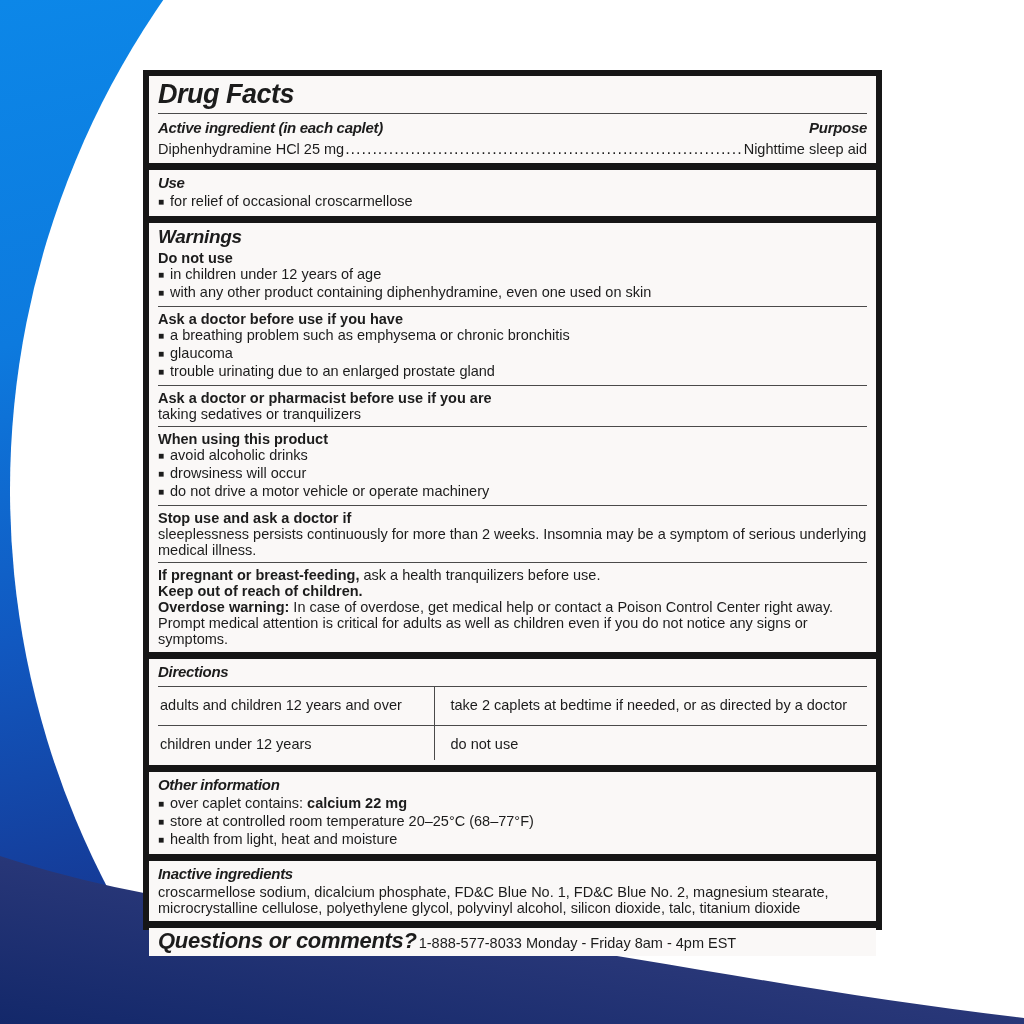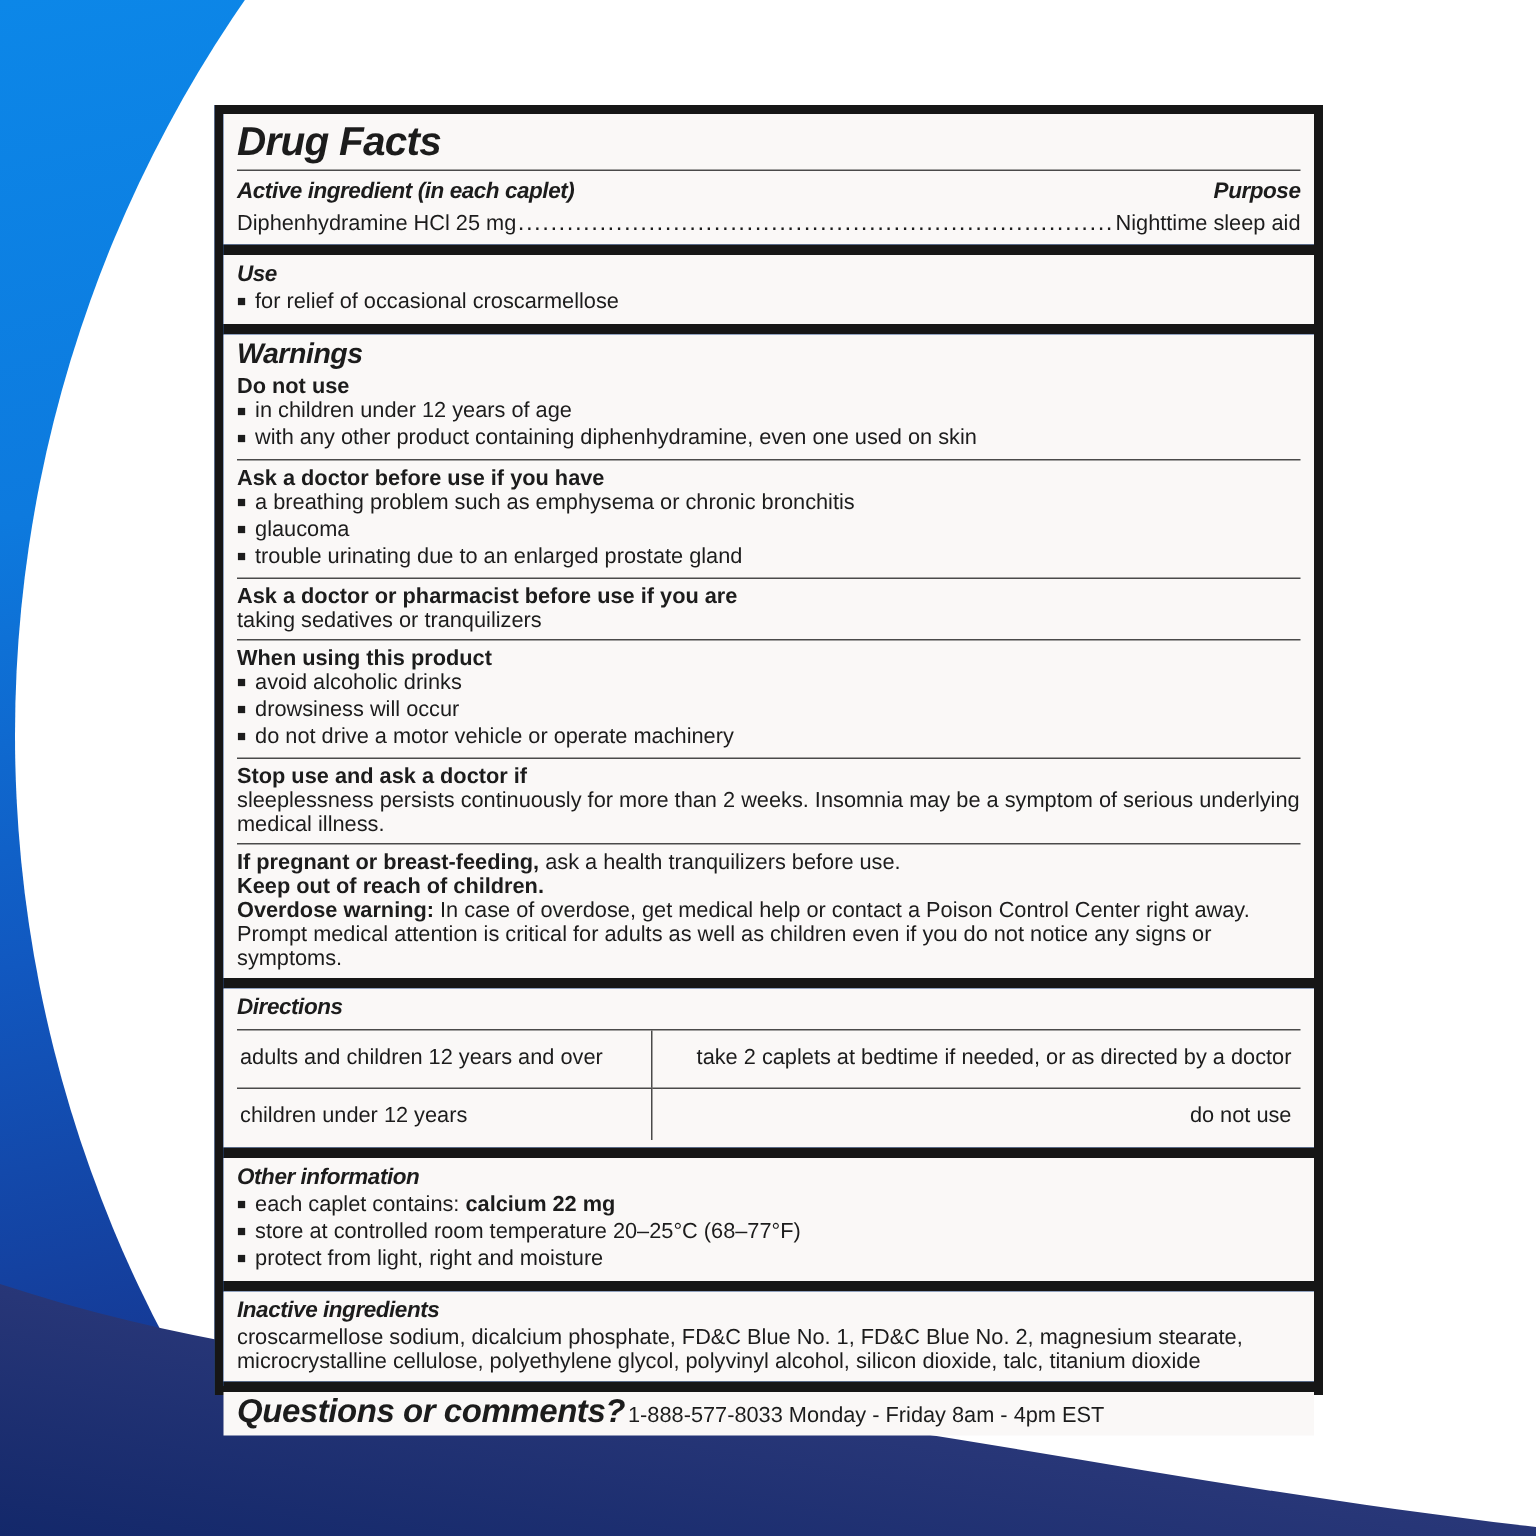--- a/index.html
+++ b/index.html
@@ -15,21 +15,21 @@
     position:absolute; left:10px; top:-370px;
     width:1720px; height:1720px; border-radius:50%;
     background:#ffffff;
   }
   .swoosh { position:absolute; left:0; top:0; width:1024px; height:1024px; }
 
   .panel {
     position:absolute; left:143px; top:70px;
     width:739px; height:860px;
     border:6px solid #161616;
-    background:#3b82f6;
+    background:#ef4444;
     display:flex; flex-direction:column;
   }
   .sec { background:#faf8f7; padding:3px 9px 5px 9px; }
   .sec.grow { flex:1; }
   .gap { height:7px; background:#161616; flex:none; }
 
   .title { font-size:27px; font-weight:bold; font-style:italic; letter-spacing:-0.5px; line-height:30px; }
   .rule { border:none; border-top:1.5px solid #4a4a4a; margin:4px 0 4px 0; }
   .hrow { display:flex; justify-content:space-between; align-items:baseline; }
   .h2 { font-size:15px; font-weight:bold; font-style:italic; letter-spacing:-0.3px; line-height:20px; }
@@ -40,21 +40,21 @@
   .dotrow .txt { white-space:nowrap; }
   .leader { flex:1; overflow:hidden; white-space:nowrap; margin:0 1px; }
   .leader::after { content:"....................................................................................................................................................................................."; letter-spacing:1px; }
   ul { list-style:none; }
   li.bullet { padding-left:0; line-height:16px; font-size:14.5px; }
   li.bullet::before { content:"■"; font-size:10px; margin-right:6px; position:relative; top:-1px; }
   .subsec { margin-top:2px; }
   .dir-grid { display:grid; grid-template-columns:39% 61%; border-top:1.5px solid #4a4a4a; margin-top:4px; }
   .dir-cell { font-size:14.5px; line-height:16px; padding:10px 6px 12px 2px; }
   .dir-cell.left { border-right:1.5px solid #4a4a4a; }
-  .dir-cell.right { padding-left:16px;text-align:right; }
+  .dir-cell.right { padding-left:16px; }
   .dir-cell.r2 { border-top:1.5px solid #4a4a4a; padding-bottom:8px; }
   .qrow { display:flex; align-items:baseline; }
   .qrow .h2 { font-size:22px;text-align:right; }
   .qrow .body { margin-left:2px; }
 </style>
 </head>
 <body>
 
 <div class="white-circle"></div>
 
@@ -157,23 +157,23 @@
       <div class="dir-cell left r2">children under 12 years</div>
       <div class="dir-cell right r2">do not use</div>
     </div>
   </div>
 
   <div class="gap"></div>
 
   <div class="sec">
     <div class="h2">Other information</div>
     <ul>
-      <li class="bullet"><span>each caplet contains: </span><span class="b">calcium 22 mg</span></li>
+      <li class="bullet"><span>over caplet contains: </span><span class="b">calcium 22 mg</span></li>
       <li class="bullet">store at controlled room temperature 20–25°C (68–77°F)</li>
-      <li class="bullet">protect from light, right and moisture</li>
+      <li class="bullet">health from light, heat and moisture</li>
     </ul>
   </div>
 
   <div class="gap"></div>
 
   <div class="sec">
     <div class="h2">Inactive ingredients</div>
     <div class="body">croscarmellose sodium, dicalcium phosphate, FD&amp;C Blue No. 1, FD&amp;C Blue No. 2, magnesium stearate, microcrystalline cellulose, polyethylene glycol, polyvinyl alcohol, silicon dioxide, talc, titanium dioxide</div>
   </div>
 

